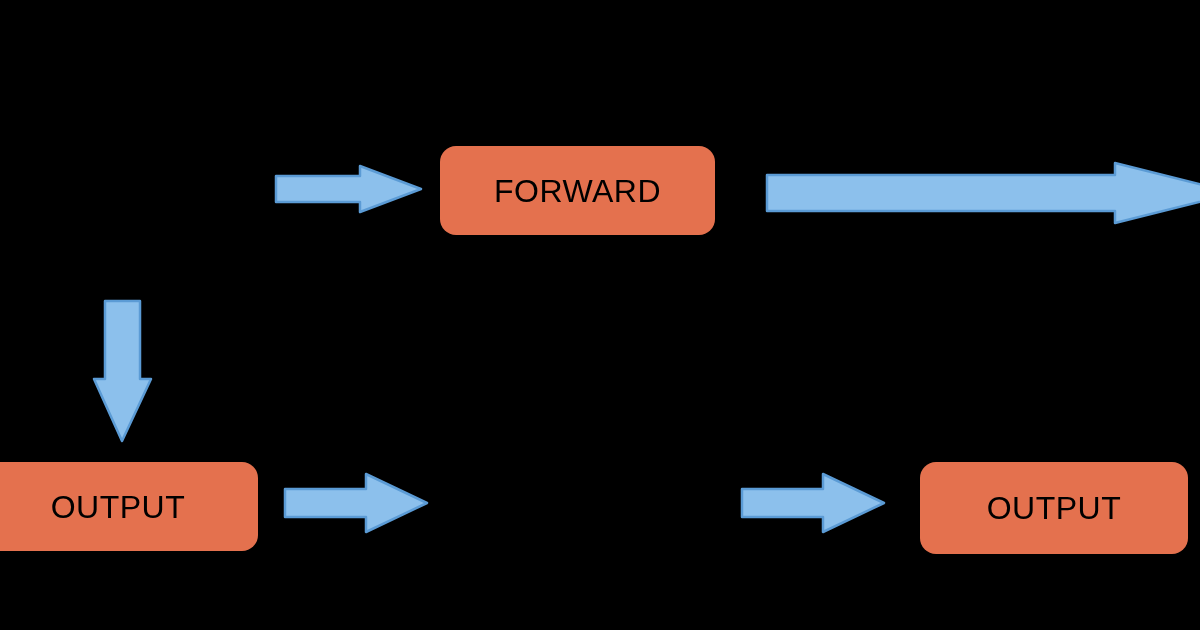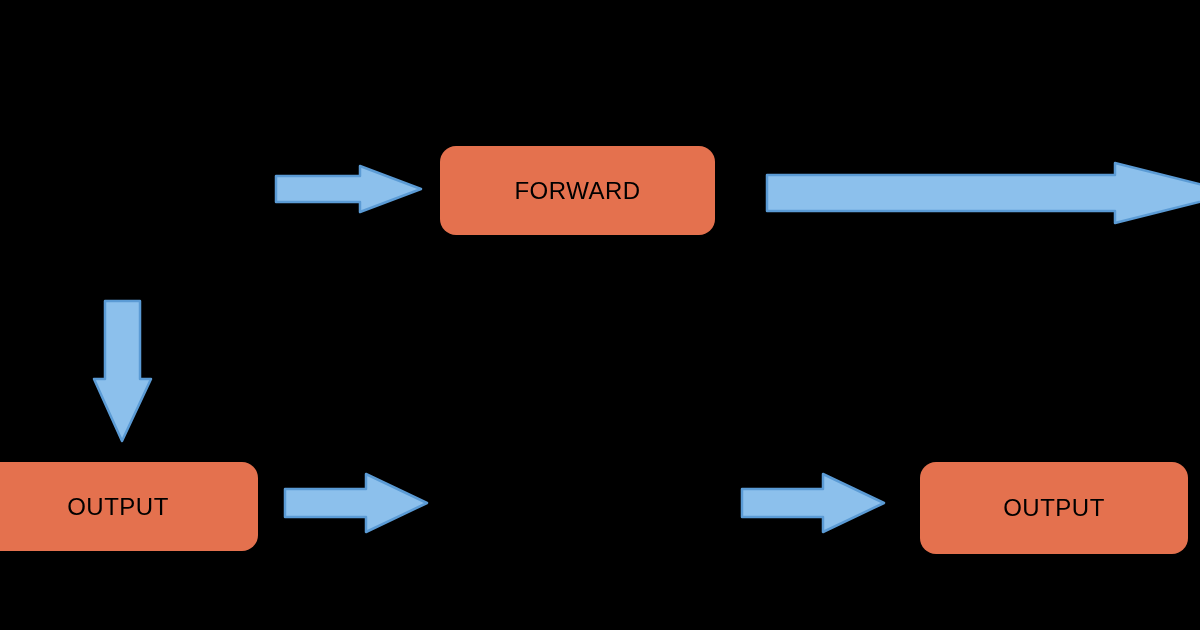--- a/index.html
+++ b/index.html
@@ -19,21 +19,21 @@
     position: absolute;
     background: #E4714E;
     border-radius: 16px;
     display: flex;
     align-items: center;
     justify-content: center;
     box-sizing: border-box;
   }
   .node-label {
     color: #000000;
-    font-size: 24px;
+    font-size: 32px;
     font-family: "Liberation Sans", sans-serif;
     font-weight: normal;
     letter-spacing: 0.5px;
     line-height: 1;
     white-space: nowrap;
   }
   .arrow {
     position: absolute;
   }
   .arrow svg {

